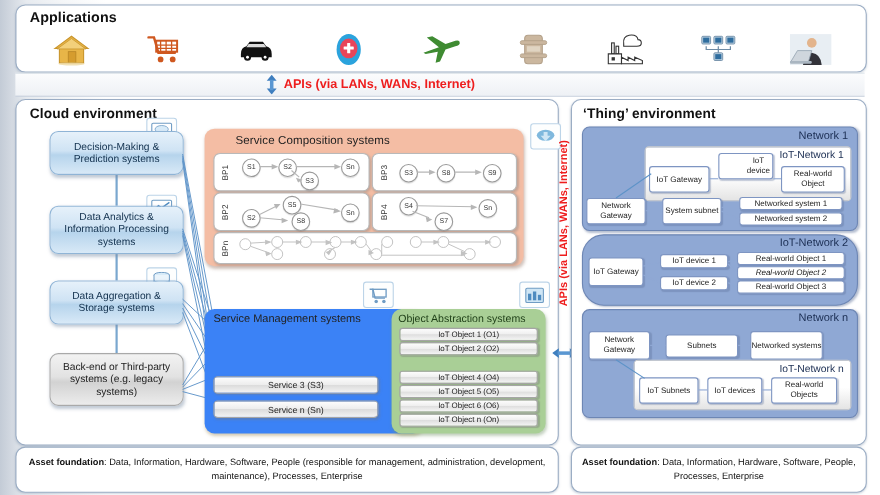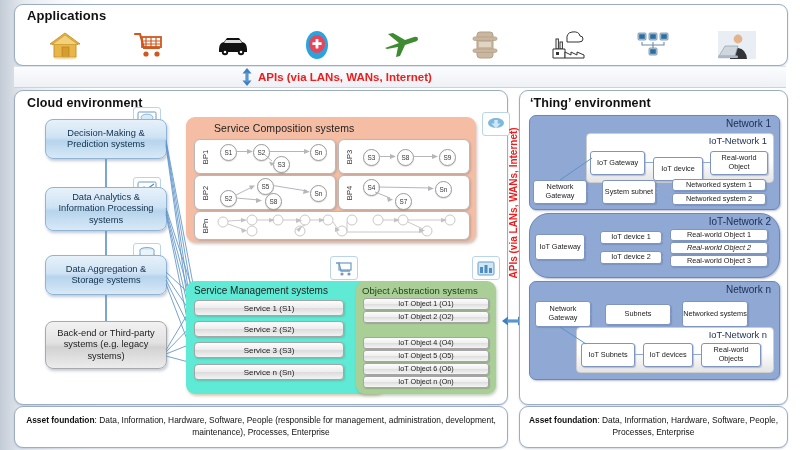--- a/index.html
+++ b/index.html
@@ -68,21 +68,21 @@
   .bp{position:absolute;background:#fff;border:1px solid #b9b9b9;border-radius:6px;
       box-shadow:1px 1px 2px rgba(130,130,130,.4);}
   .bp-label{position:absolute;left:3px;top:50%;transform:translateY(-50%) rotate(-90deg);
             font-size:7.6px;color:#333;transform-origin:center;}
   .node{position:absolute;width:15px;height:15px;border-radius:50%;background:#fff;
         border:1px solid #9a9a9a;font-size:6.4px;color:#333;display:flex;
         align-items:center;justify-content:center;box-shadow:0 1px 1px rgba(0,0,0,.13);}
 
   
   #svcmgmt{position:absolute;left:186px;top:281px;width:198px;height:113px;
-           background:#5eead4;border-radius:9px;box-shadow:1px 2px 3px rgba(160,140,90,.45);}
+           background:#3b82f6;border-radius:9px;box-shadow:1px 2px 3px rgba(160,140,90,.45);}
   #svcTitle{position:absolute;left:8px;top:4px;font-size:10px;color:#222;white-space:nowrap;}
   .srow{position:absolute;left:8px;width:150px;height:16px;border:1px solid #a5a5a5;border-radius:4px;
         background:linear-gradient(to bottom,#fdfdfd 0%,#ededed 48%,#dcdcdc 52%,#f3f3f3 100%);
         display:flex;align-items:center;justify-content:center;font-size:8px;color:#222;
         box-shadow:1px 1px 2px rgba(120,120,120,.4);box-sizing:border-box;}
 
   
   #objabs{position:absolute;left:356px;top:281px;width:140px;height:113px;
           background:#a9cf96;border-radius:9px;box-shadow:1px 2px 3px rgba(120,150,110,.45);}
   #objTitle{position:absolute;left:6px;top:4px;font-size:9.6px;color:#1d3d16;white-space:nowrap;}
@@ -422,26 +422,20 @@
 
   <div class="mini-ico" style="left:482px;top:112px;">
     <svg width="20" height="16" viewBox="0 0 20 16">
       <ellipse cx="10" cy="7" rx="8" ry="5" fill="#7fb8dd"></ellipse>
       <polygon points="10,12.5 5.5,7.5 8.2,7.5 8.2,4 11.8,4 11.8,7.5 14.5,7.5" fill="#cfe6f5"></polygon>
     </svg>
   </div>
 
   <div id="svcmgmt">
     <div id="svcTitle">Service Management systems</div>
-    <div class="srow" style="top:19px;">
-        <span>Service 1 (S1)</span>
-      </div>
-    <div class="srow" style="top:40px;">
-        <span>Service 2 (S2)</span>
-      </div>
     <div class="srow" style="top:61px;">
         <span>Service 3 (S3)</span>
       </div>
     <div class="srow" style="top:83px;">
         <span>Service n (Sn)</span>
       </div>
   </div>
   <div class="mini-ico" style="left:330px;top:256px;">
     <svg width="18" height="15" viewBox="0 0 18 15">
       <path d="M1 2 h3 l2 8 h9" fill="none" stroke="#6f9cc4" stroke-width="1.3"></path>
@@ -493,21 +487,21 @@
   <div class="panel" id="thing">
     <div class="panel-title">‘Thing’ environment</div>
 
     <div class="netbox" style="left:9px;top:24px;width:249px;height:93px;">
       <div class="net-title">Network 1</div>
       <div class="iotsub" style="left:56px;top:17px;width:186px;height:48px;">
         <div class="iot-title">IoT-Network 1</div>
         <div class="tbox" style="left:3px;top:17px;width:55px;height:24px;">
             <span>IoT Gateway</span>
           </div>
-        <div class="tbox" style="left:66px;top:23px;width:50px;height:24px;">
+        <div class="tbox" style="left:66px;top:5px;width:50px;height:24px;padding-left:23px;">
             <span>IoT device</span>
           </div>
         <div class="tbox" style="left:123px;top:17px;width:58px;height:24px;">
             <span>Real-world Object</span>
           </div>
         <div class="tline" style="left:58px;top:28px;width:8px;height:1.3px;"></div>
         <div class="tline" style="left:116px;top:28px;width:7px;height:1.3px;"></div>
       </div>
       <div class="tbox" style="left:3px;top:64px;width:54px;height:24px;">
           <span>Network Gateway</span>

